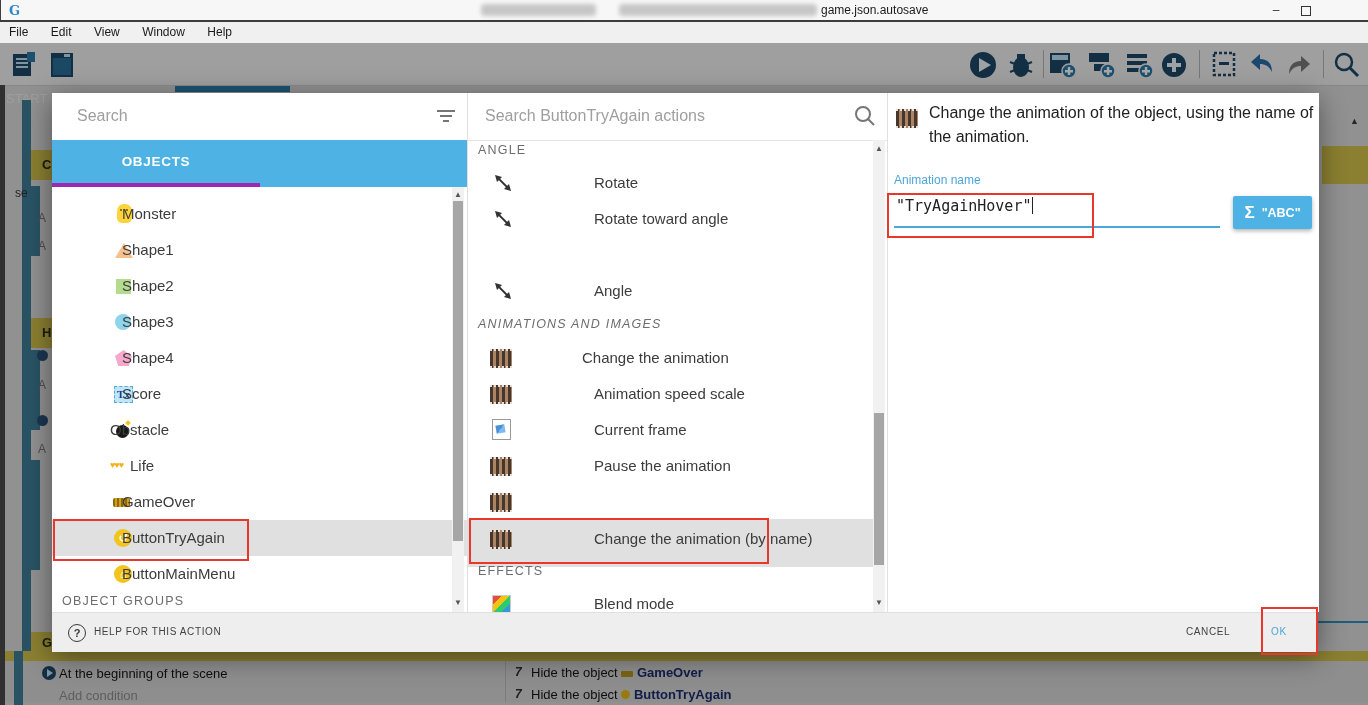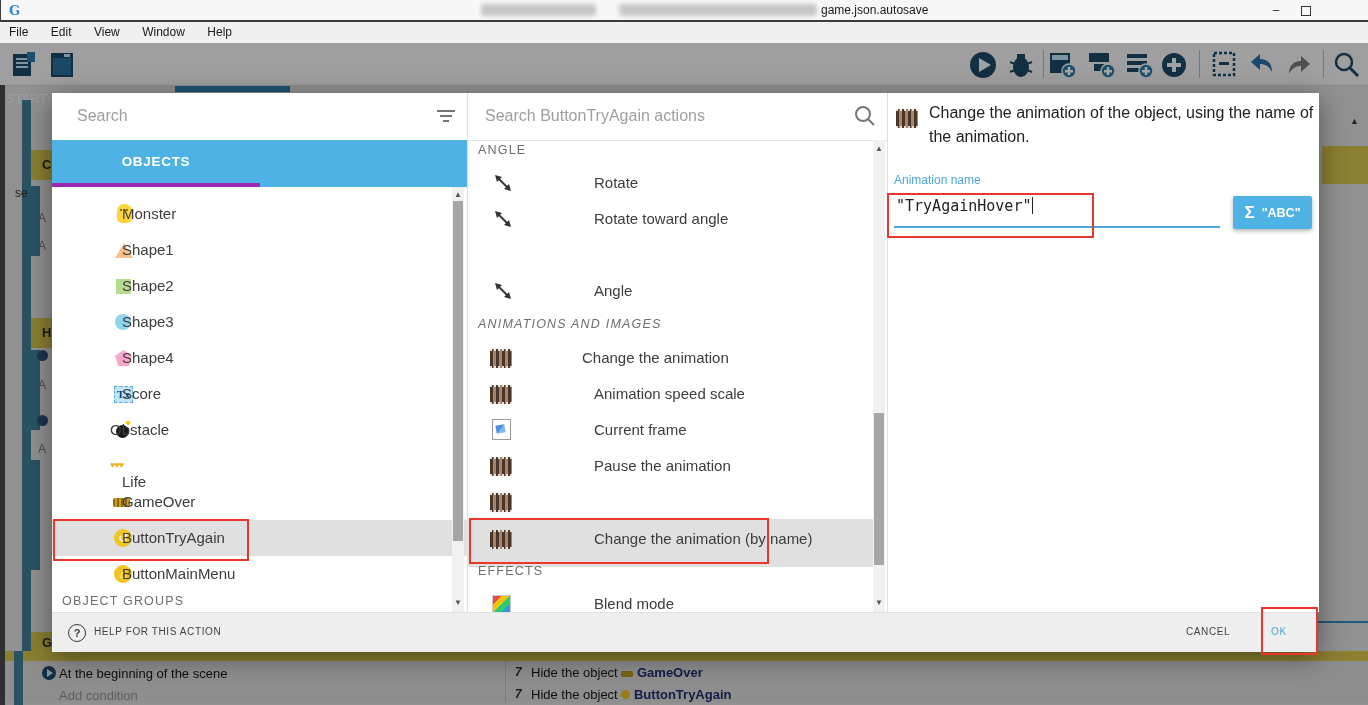--- a/index.html
+++ b/index.html
@@ -309,21 +309,21 @@
         <span class="row-label" style="left:70px;">Score</span>
       </div>
       <div class="row" style="top:225px;">
         <span class="oicon bomb" style="left:64px;top:13px;">
             <i></i>
           </span>
         <span class="row-label" style="left:58px;">Obstacle</span>
       </div>
       <div class="row" style="top:261px;">
         <span class="oicon hearts" style="left:58px;top:12px;">♥♥♥</span>
-        <span class="row-label" style="left:70px;margin-top:16px;">Life</span>
+        <span class="row-label" style="left:78px;">Life</span>
       </div>
       <div class="row" style="top:297px;">
         <span class="oicon gofont" style="left:61px;top:14px;"></span>
         <span class="row-label" style="left:70px;">GameOver</span>
       </div>
       <div class="row row-sel" style="top:333px;">
         <span class="oicon ycircle" style="left:62px;top:9px;">↺</span>
         <span class="row-label" style="left:70px;">ButtonTryAgain</span>
       </div>
       <div class="row" style="top:369px;">

